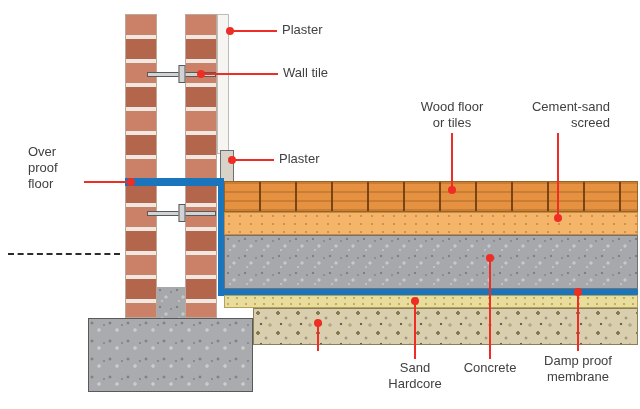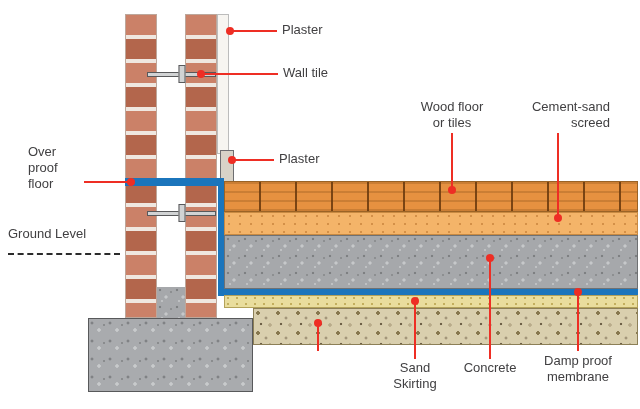--- a/index.html
+++ b/index.html
@@ -168,21 +168,20 @@
   <div class="wood-tex" style="left:224px; top:181px; width:414px; height:31px;"></div>
   <div class="screed-tex" style="left:224px; top:212px; width:414px; height:23px;"></div>
   <div class="concrete-tex" style="left:224px; top:235px; width:414px; height:54px;"></div>
   <div class="abs blue" style="left:224px; top:289px; width:414px; height:6px; z-index:7;"></div>
   <div class="sand-tex" style="left:224px; top:295px; width:414px; height:13px;"></div>
   <div class="hardcore-tex" style="left:253px; top:308px; width:385px; height:37px;"></div>
 
   <div class="foundation-tex" style="left:88px; top:318px; width:165px; height:74px;"></div>
   <div class="label center" style="left:88px; top:344px; width:165px;">Foundations</div>
 
-  <div class="label" style="left:8px; top:226px;">Ground Level</div>
   <div class="ground-dash" style="left:8px; top:253px; width:112px;"></div>
 
   <div class="hline" style="left:230px; top:30px; width:47px;"></div>
   <div class="dot" style="left:230px; top:31px;"></div>
 
   <div class="hline" style="left:201px; top:73px; width:77px;"></div>
   <div class="dot" style="left:201px; top:74px;"></div>
 
   <div class="hline" style="left:232px; top:159px; width:42px;"></div>
   <div class="dot" style="left:232px; top:160px;"></div>
@@ -226,21 +225,21 @@
   </div>
 
   <div class="label center" style="left:506px; top:99px; width:104px;text-align:right;">
     <div>Cement-sand</div>
     <div>screed</div>
   </div>
 
 
   <div class="label center" style="left:374px; top:360px; width:82px;">
     <div>Sand</div>
-    <div>Skirting</div>
+    <div>Hardcore</div>
   </div>
 
   <div class="label center" style="left:525px; top:353px; width:106px;">
     <div>Damp proof</div>
     <div>membrane</div>
   </div>
 
   <div class="label center" style="left:452px; top:360px; width:76px;">Concrete</div>
 
 </div>

